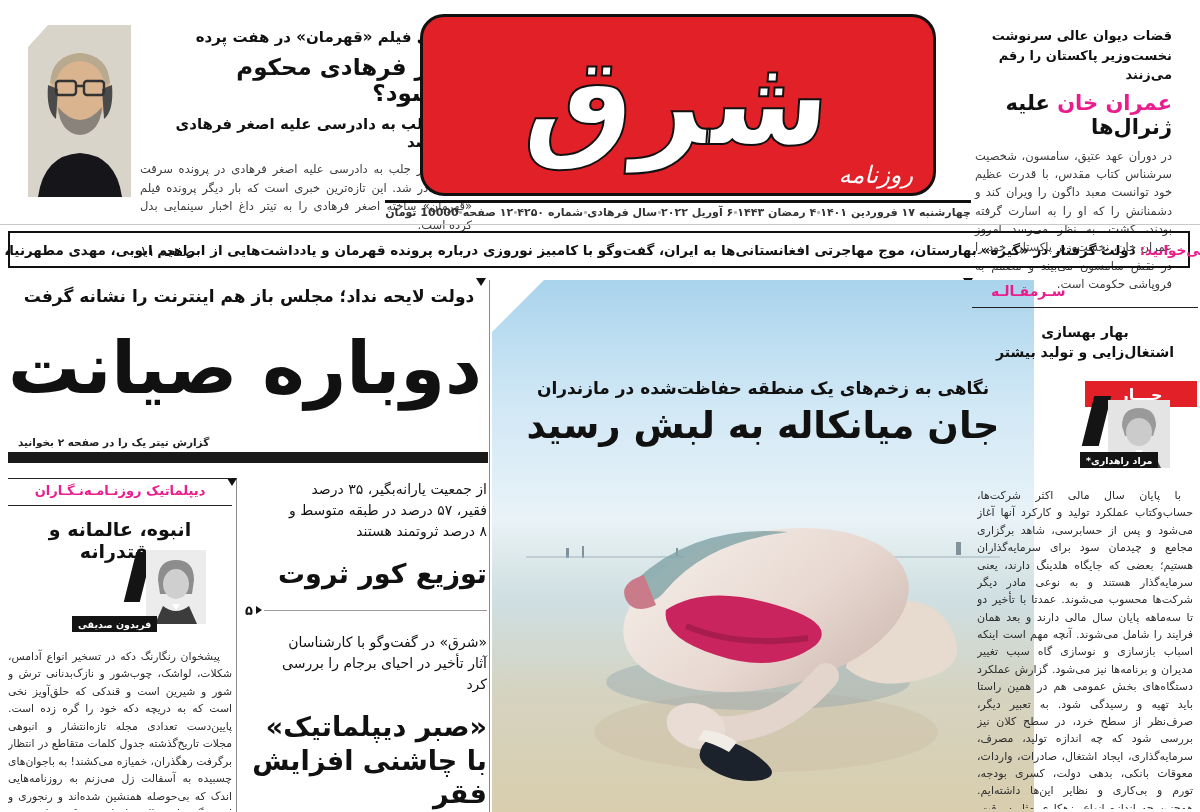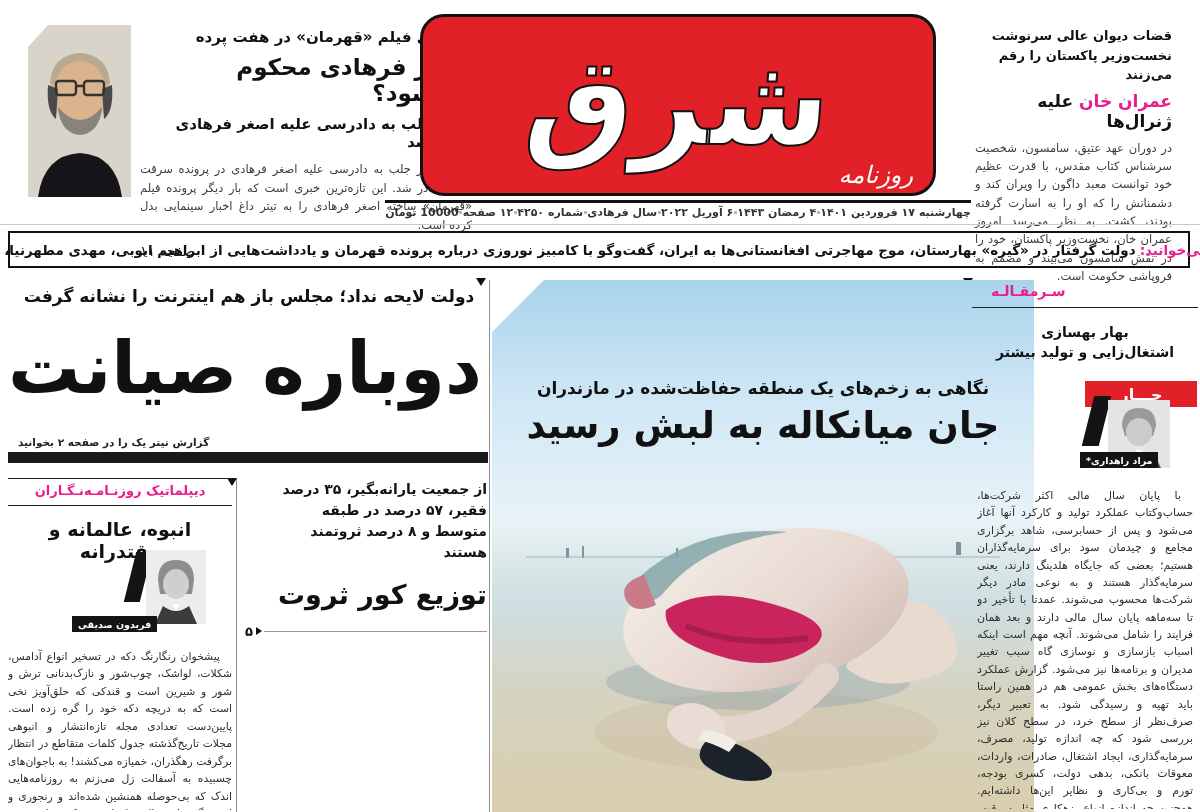--- a/index.html
+++ b/index.html
@@ -22,41 +22,41 @@
   .pageref{font-size:14px;font-weight:normal;margin-top:8px;text-align:left;}
 
   .masthead{left:420px;top:14px;width:516px;height:182px;background:#e22028;border:3px solid #111;
             border-radius:24px;box-sizing:border-box;}
   .mast-logo{position:absolute;left:0;right:0;top:-4px;text-align:center;color:#fff;font-size:122px;
              font-weight:bold;line-height:178px;-webkit-text-stroke:2px #111;transform:skewX(-4deg);}
   .mast-tagline{position:absolute;left:auto;right:20px;bottom:4px;color:#fff;font-size:24px;font-style:italic;}
 
   .tr-block{left:975px;top:26px;width:197px;text-align:right;}
   .tr-kicker{font-size:13px;font-weight:bold;line-height:1.5;}
-  .tr-headline{font-size:17px;font-weight:bold;margin-top:6px;}
+  .tr-headline{font-size:21px;font-weight:bold;margin-top:6px;}
   .tr-body{font-size:11.5px;line-height:1.6;color:#3c3c3c;margin-top:8px;}
 
   .date-rule{left:385px;top:200px;width:586px;height:3px;background:#111;}
   .dateline{left:385px;top:206px;width:586px;display:flex;align-items:center;justify-content:space-between;
             font-size:11px;font-weight:bold;color:#333;}
   .dot{width:3px;height:3px;background:#b3b3b3;border-radius:1px;flex:none;}
   .full-rule{left:0;top:224px;width:1200px;height:1px;background:#c9c9c9;}
 
   .banner{left:8px;top:231px;width:1182px;height:37px;border:2.5px solid #111;box-sizing:border-box;
           display:flex;align-items:center;justify-content:center;font-size:13.5px;font-weight:bold;gap:4px;white-space:nowrap;}
 
   
   .lead-kicker{left:10px;top:286px;width:478px;text-align:center;font-size:17px;font-weight:bold;}
   .lead-headline{left:0;top:308px;width:490px;text-align:center;font-size:72px;font-weight:bold;line-height:120px;letter-spacing:-1px;}
   .lead-note{left:18px;top:436px;font-size:10.5px;font-weight:bold;color:#222;}
   .lead-bar{left:8px;top:452px;width:480px;height:11px;background:#1a1a1a;}
 
   
   .mid-col{left:245px;top:479px;width:242px;text-align:right;}
-  .mid-kicker{font-size:14px;font-weight:bold;line-height:1.5;margin-left:35px;}
+  .mid-kicker{font-size:14px;font-weight:normal;line-height:1.5;margin-left:35px;}
   .mid-headline{font-size:27px;font-weight:bold;line-height:1.25;margin-top:15px;}
   .pm{display:flex;direction:ltr;align-items:center;margin:12px 0 14px 0;}
   .pm-num{font-size:13px;font-weight:bold;margin-right:3px;}
   .pm-arrow{width:0;height:0;border-top:4px solid transparent;border-bottom:4px solid transparent;border-left:6px solid #111;margin-right:2px;}
   .pm-line{flex:1;height:1px;background:#9a9a9a;}
 
   
   .note-top-rule{left:8px;top:478px;width:224px;height:1px;background:#222;}
   .note-header{left:8px;top:483px;width:224px;text-align:center;font-size:13px;font-weight:bold;letter-spacing:1px;}
   .note-mid-rule{left:8px;top:505px;width:224px;height:1px;background:#222;}
@@ -161,20 +161,25 @@
 
   <div class="abs mid-col">
     <div>
       <div class="mid-kicker">از جمعیت یارانه‌بگیر، ۳۵ درصد فقیر، ۵۷ درصد در طبقه متوسط و ۸ درصد ثروتمند هستند</div>
       <div class="mid-headline">توزیع کور ثروت</div>
       <div class="pm">
         <span class="pm-num">۵</span>
         <span class="pm-arrow"></span>
         <span class="pm-line"></span>
       </div>
+    </div>
+    <div>
+      <div class="mid-kicker">«شرق» در گفت‌وگو با کارشناسان آثار تأخیر در احیای برجام را بررسی کرد</div>
+      <div class="mid-headline">«صبر دیپلماتیک» با چاشنی افزایش فقر</div>
+
     </div>
 
   </div>
 
   <div class="abs note-top-rule hairline"></div>
   <div class="abs note-header pink">دیپلماتیک روزنـامـه‌نـگـاران</div>
   <div class="abs note-mid-rule hairline"></div>
   <div class="abs note-headline">انبوه، عالمانه و مقتدرانه</div>
 
   <div class="flag" style="left:130px;top:552px;width:16px;height:50px;"></div>

